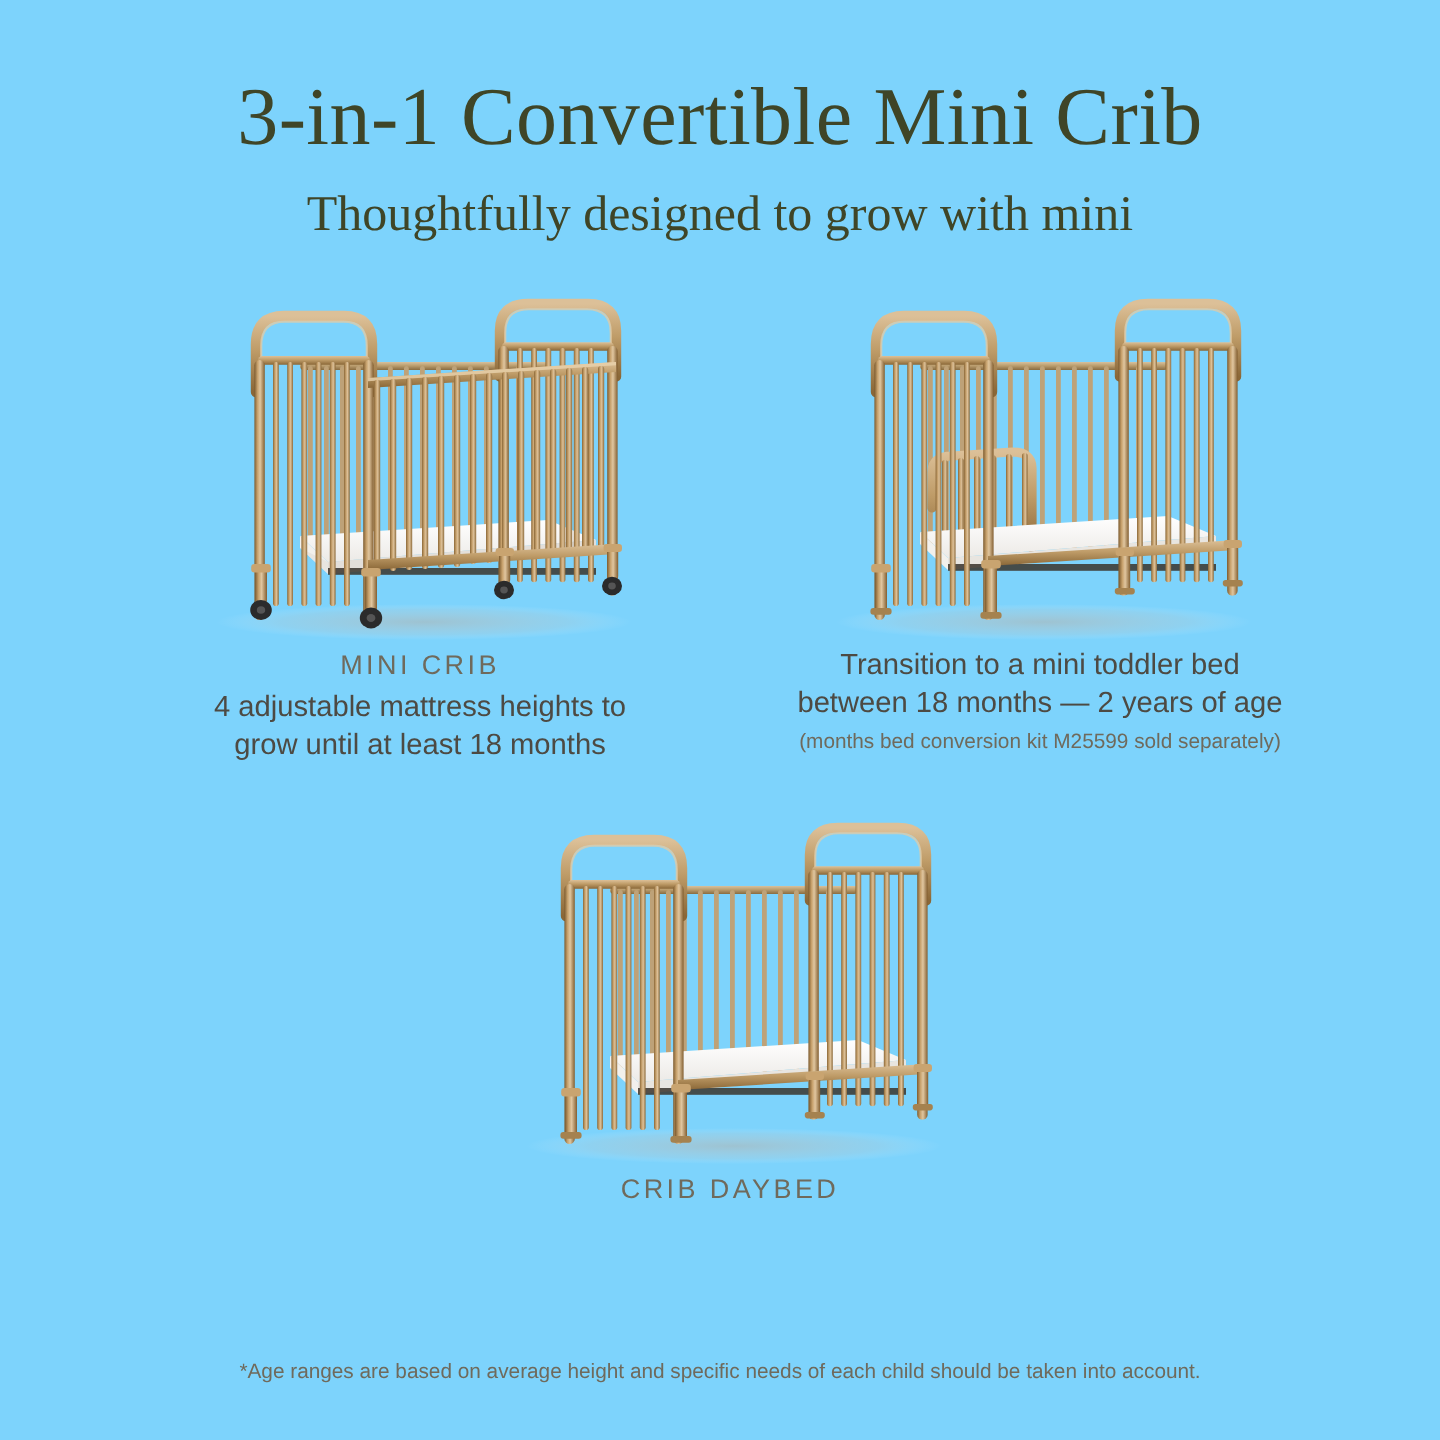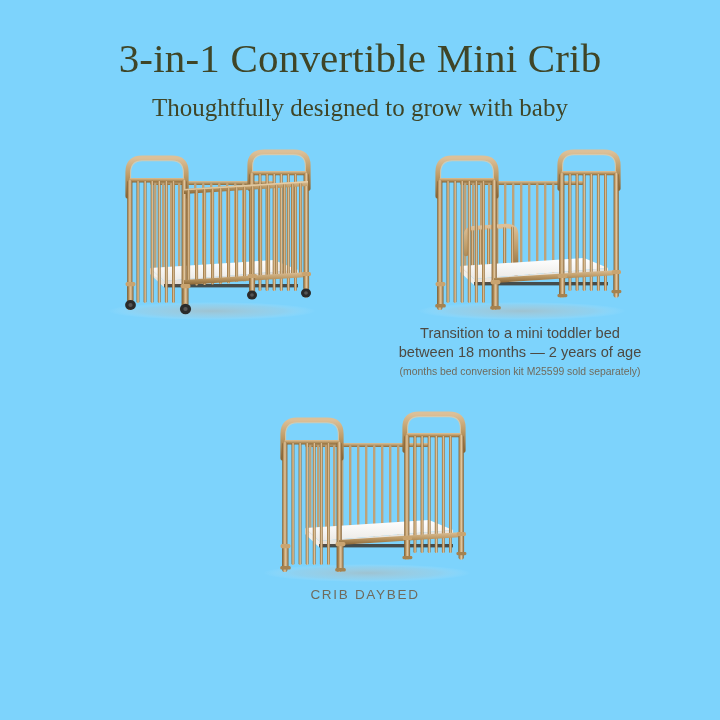--- a/index.html
+++ b/index.html
@@ -102,21 +102,21 @@
     color: #6f6a5c;
   }
 </style>
 </head>
 <body>
 
 <div class="page">
 
   <div class="header">
     <h1 class="main-title">3-in-1 Convertible Mini Crib</h1>
-    <p class="subtitle">Thoughtfully designed to grow with baby</p>
+    <p class="subtitle">Thoughtfully designed to grow with mini</p>
   </div>
 
   <div class="panel panel-crib">
 
     <svg class="illus" width="236" height="172" viewBox="0 0 236 172">
       <defs>
         <linearGradient id="goldV" x1="0" y1="0" x2="1" y2="0">
           <stop offset="0%" stop-color="#8a6737"></stop>
           <stop offset="35%" stop-color="#c9a470"></stop>
           <stop offset="60%" stop-color="#dcc098"></stop>
@@ -254,20 +254,25 @@
           <ellipse cx="160" cy="147" rx="5" ry="4.6" fill="#2b2b2b"></ellipse>
           <ellipse cx="160" cy="147" rx="1.9" ry="1.7" fill="#555"></ellipse>
         </g>
         <g>
           <ellipse cx="214" cy="145" rx="5" ry="4.6" fill="#2b2b2b"></ellipse>
           <ellipse cx="214" cy="145" rx="1.9" ry="1.7" fill="#555"></ellipse>
         </g>
       </g>
     </svg>
 
+    <div class="caption">
+      <p class="cap-title">MINI CRIB</p>
+      <p class="cap-body" style="white-space:pre-line">4 adjustable mattress heights to
+grow until at least 18 months</p>
+    </div>
   </div>
 
   <div class="panel panel-toddler">
 
     <svg class="illus" width="236" height="172" viewBox="0 0 236 172">
       <ellipse cx="120" cy="163" rx="104" ry="9" fill="url(#floorShadow)"></ellipse>
 
       <g opacity="0.95">
         <rect x="58" y="33" width="124" height="4" rx="2" fill="url(#goldH)"></rect>
         <g fill="#c2a071">
@@ -407,14 +412,15 @@
         <rect x="209.8" y="122" width="9.2" height="4" rx="1.6" fill="#c9a470"></rect>
         <rect x="209.4" y="142" width="10" height="3.2" rx="1.4" fill="#a5824f"></rect>
       </g>
     </svg>
 
     <div class="caption">
       <p class="cap-title">CRIB DAYBED</p>
     </div>
   </div>
 
+  <div class="footnote">*Age ranges are based on average height and specific needs of each child should be taken into account.</div>
 
 </div>
 
 </body></html>

